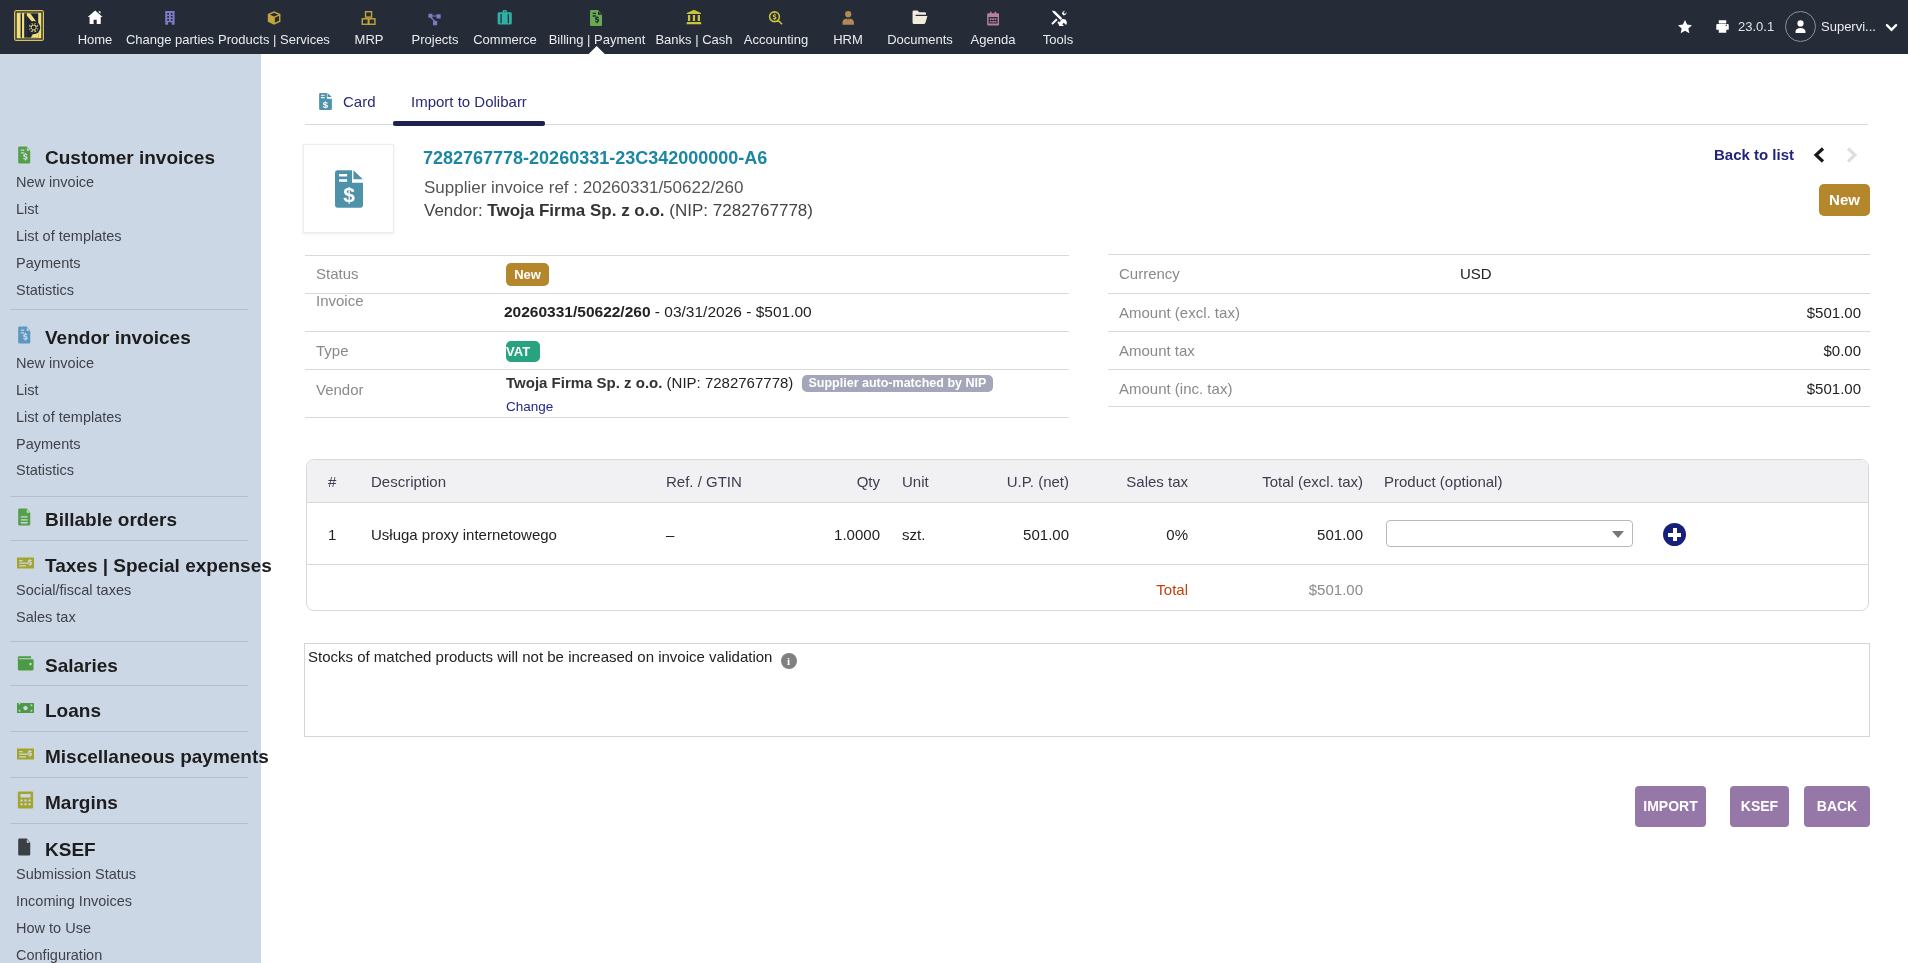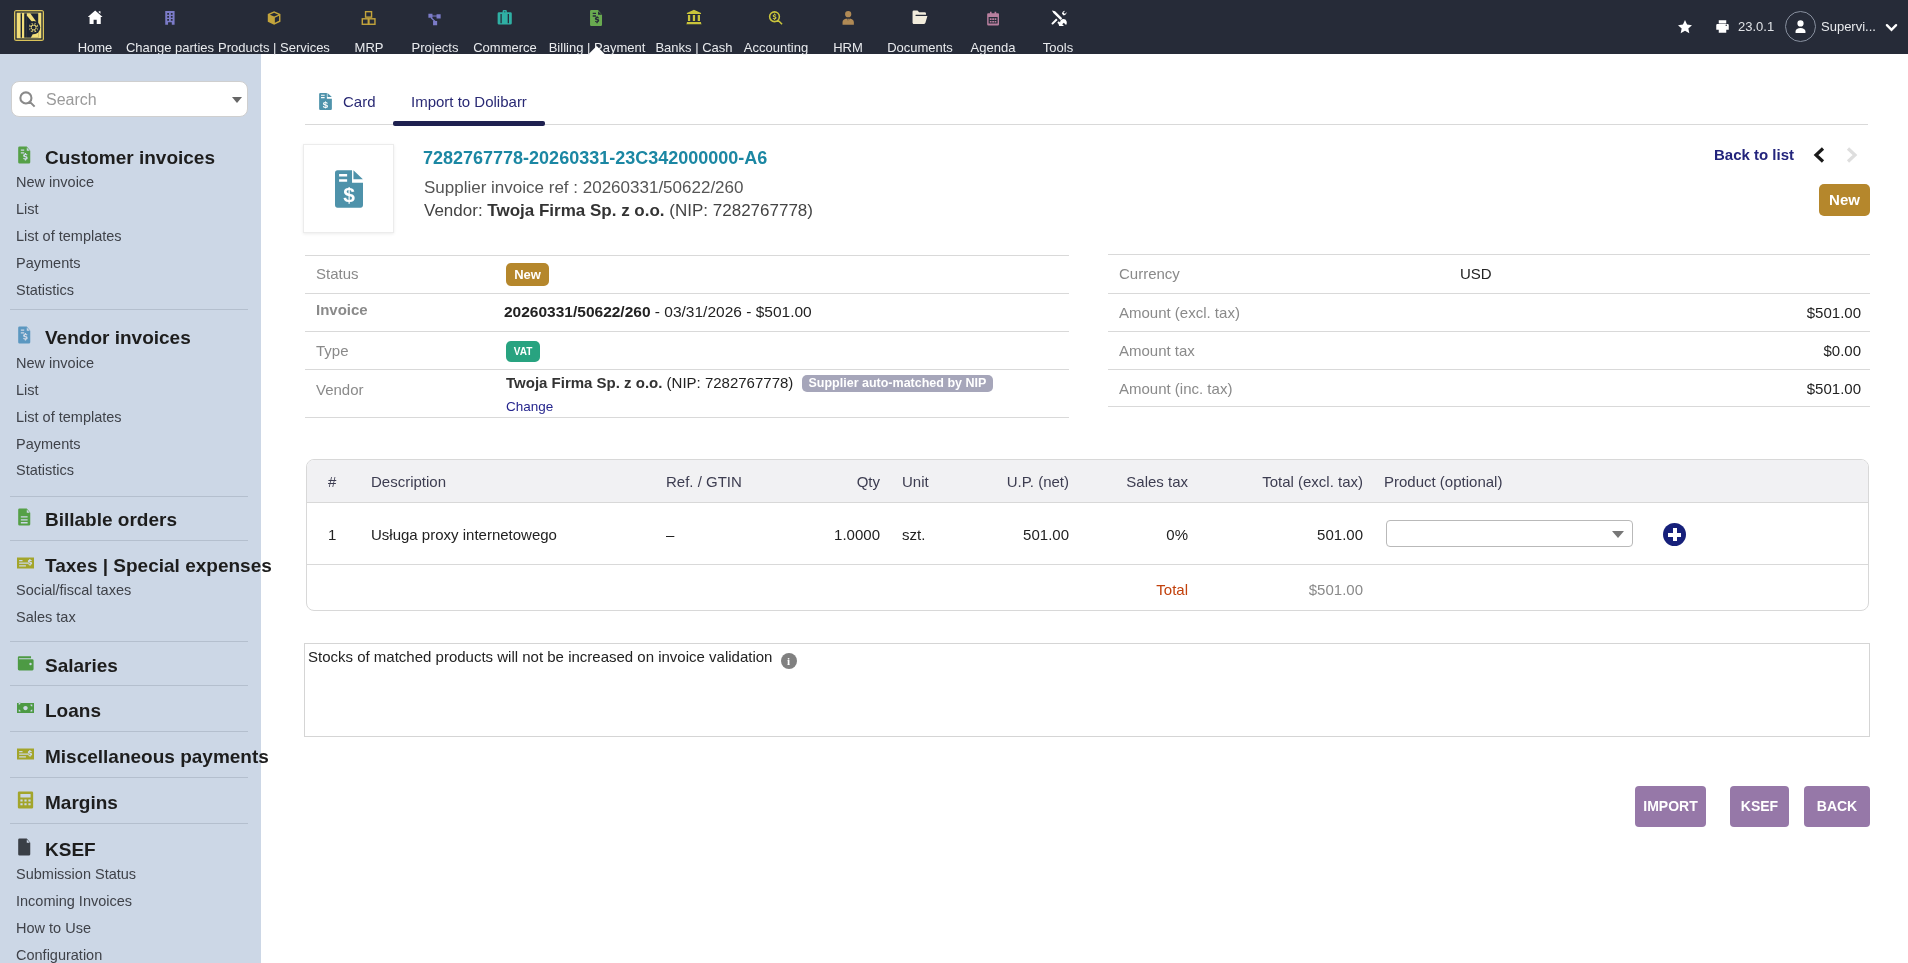--- a/index.html
+++ b/index.html
@@ -4,21 +4,21 @@
 <style>
 * { margin:0; padding:0; box-sizing:border-box; }
 html,body { width:1908px; height:963px; background:#fff; font-family:"Liberation Sans",sans-serif; }
 #page { position:relative; width:1908px; height:963px; overflow:hidden; }
 .abs { position:absolute; }
 
 
 #topnav { position:absolute; left:0; top:0; width:1908px; height:54px; background:#262b38; }
 .navitem { position:absolute; top:0; height:54px; transform:translateX(-50%); text-align:center; color:#e9ebee; font-size:13px; }
 .navitem .nicon { display:flex; align-items:flex-end; justify-content:center; height:26px; }
-.navitem .nlabel { display:block; line-height:15px; margin-top:14px; white-space:nowrap; }
+.navitem .nlabel { display:block; line-height:15px; margin-top:6px; white-space:nowrap; }
 .navtri { position:absolute; bottom:0; left:50%; transform:translateX(-50%); width:0; height:0; border-left:8px solid transparent; border-right:8px solid transparent; border-bottom:8px solid #ffffff; }
 
 
 #sidebar { position:absolute; left:0; top:54px; width:261px; height:909px; background:#ccd7e6; }
 #searchbox { position:absolute; left:11px; top:27px; width:237px; height:36px; background:#fff; border:1px solid #cfcfcf; border-radius:8px; }
 #searchbox .mag { position:absolute; left:6px; top:8px; }
 #searchbox .ph { position:absolute; left:34px; top:9px; font-size:16px; color:#9a9a9a; }
 #searchbox .dd { position:absolute; right:5px; top:15px; width:0; height:0; border-left:5px solid transparent; border-right:5px solid transparent; border-top:6px solid #666; }
 .shead { position:absolute; left:0; width:261px; height:24px; font-size:19px; font-weight:bold; color:#1d1d1d; }
 .shead .sicon { position:absolute; left:16px; top:2px; width:18px; height:19px; text-align:center;}
@@ -31,21 +31,21 @@
 .tabtxt { font-size:15px; color:#292974; line-height:17px; }
 #tabunder { position:absolute; left:393px; top:121px; width:152px; height:5px; background:#1f2150; border-radius:2px; z-index:2;}
 
 #photobox { position:absolute; left:303px; top:144px; width:91px; height:89px; background:#fff; border:1px solid #ececec; box-shadow:0 1px 3px rgba(0,0,0,0.08); }
 .title { position:absolute; left:423px; top:148px; font-size:18px; font-weight:bold; color:#1b87a3; line-height:21px; }
 .sub1 { position:absolute; left:424px; top:178px; font-size:17px; color:#555; line-height:19px; }
 .sub2 { position:absolute; left:424px; top:201px; font-size:17px; color:#444; line-height:19px; }
 .backlist { position:absolute; top:147px; left:1714px; font-size:15px; font-weight:bold; color:#23247c; line-height:16px; }
 
 .badge-new { position:absolute; background:#b5872c; color:#fff; font-weight:bold; border-radius:5px; text-align:center; }
-.badge-vat { position:absolute; left:506px; top:341px; width:34px; height:21px; line-height:21px; background:#28a380; color:#fff; font-weight:bold; border-radius:5px; text-align:center; font-size:10px; }
+.badge-vat { position:absolute; left:506px; top:341px; width:34px; height:21px; line-height:21px; background:#28a380; color:#fff; font-weight:bold; border-radius:5px; text-align:left; font-size:13px; }
 .badge-gray { display:inline-block; background:#a6a6ba; color:#fff; font-weight:bold; border-radius:5px; font-size:12.5px; padding:0 7px; height:17px; line-height:17px; vertical-align:1px; margin-left:4px; }
 
 .flabel { position:absolute; font-size:15px; color:#8a8a8a; line-height:18px; }
 .fval { position:absolute; font-size:15.5px; color:#222; line-height:18px; }
 
 
 #itable { position:absolute; left:306px; top:459px; width:1563px; height:152px; border:1px solid #d8d8d8; border-radius:8px; background:#fff; }
 #ithead { position:absolute; left:0; top:0; width:1561px; height:43px; background:#f1f1f3; border-bottom:1px solid #d8d8d8; border-radius:7px 7px 0 0; }
 .th { position:absolute; top:13px; font-size:15px; color:#3d3d51; white-space:nowrap; line-height:18px; }
 .td { position:absolute; font-size:15px; color:#222; white-space:nowrap; line-height:18px; }
@@ -212,27 +212,20 @@
     <svg class="abs" style="left:1792px;top:18px" width="17" height="17" viewBox="0 0 24 24">
         <path fill="#fff" d="M12 12a4.4 4.4 0 100-8.8 4.4 4.4 0 000 8.8zm0 2c-3.8 0-7 2-7 4.8V21h14v-2.2c0-2.8-3.2-4.8-7-4.8z"></path>
       </svg>
     <div class="abs" style="left:1821px;top:19px;color:#e8eaed;font-size:13px;">Supervi...</div>
     <svg class="abs" style="left:1885px;top:22px" width="13" height="11" viewBox="0 0 14 12">
         <path fill="none" stroke="#fff" stroke-width="2.6" stroke-linecap="round" d="M2 3.5l5 5 5-5"></path>
       </svg>
   </div>
 
   <div id="sidebar">
-    <div id="searchbox">
-      <svg class="mag" width="19" height="19" viewBox="0 0 24 24">
-          <path fill="none" stroke="#8a8a8a" stroke-width="2.6" d="M10 3a7 7 0 110 14 7 7 0 010-14zm5 12l6 6"></path>
-        </svg>
-      <span class="ph">Search</span>
-      <div class="dd"></div>
-    </div>
     <div class="shead" style="top:89px">
         <span class="sicon"><svg width="17" height="20" viewBox="0 0 20 20">
             <path fill="#55a047" d="M11.5 0H3a1.6 1.6 0 00-1.6 1.6v16.8A1.6 1.6 0 003 20h11a1.6 1.6 0 001.6-1.6V5zm0 5V1.3L15 5zM4.5 3.5h4v1.6h-4zm0 3.2h4v1.6h-4zm5.6 4.5c1.4.2 2.4 1 2.4 2.2 0 1.1-.7 1.8-1.8 2v1h-1.5v-1c-.8-.2-1.6-.6-2.1-1.1l.9-1.1c.5.4 1.1.7 1.7.7.6 0 .9-.2.9-.6 0-.3-.3-.5-1.2-.7-1.3-.2-2.2-.8-2.2-2 0-1 .7-1.7 2-1.9v-1h1.5v1c.7.1 1.2.4 1.7.8l-.8 1.1c-.4-.3-.9-.5-1.4-.6-.5 0-.9.2-.9.5s.3.6.8.7z"></path>
           </svg></span>
         <span class="stxt">Customer invoices</span>
       </div>
     <div class="shead" style="top:269px">
         <span class="sicon"><svg width="17" height="20" viewBox="0 0 20 20">
             <path fill="#5b97c0" d="M11.5 0H3a1.6 1.6 0 00-1.6 1.6v16.8A1.6 1.6 0 003 20h11a1.6 1.6 0 001.6-1.6V5zm0 5V1.3L15 5zM4.5 3.5h4v1.6h-4zm0 3.2h4v1.6h-4zm5.6 4.5c1.4.2 2.4 1 2.4 2.2 0 1.1-.7 1.8-1.8 2v1h-1.5v-1c-.8-.2-1.6-.6-2.1-1.1l.9-1.1c.5.4 1.1.7 1.7.7.6 0 .9-.2.9-.6 0-.3-.3-.5-1.2-.7-1.3-.2-2.2-.8-2.2-2 0-1 .7-1.7 2-1.9v-1h1.5v1c.7.1 1.2.4 1.7.8l-.8 1.1c-.4-.3-.9-.5-1.4-.6-.5 0-.9.2-.9.5s.3.6.8.7z"></path>
           </svg></span>
@@ -335,21 +328,21 @@
     </svg>
   <div class="badge-new" style="left:1819px;top:184px;width:51px;height:32px;line-height:32px;font-size:15px;">New</div>
 
   <div class="hairline" style="left:305px;top:255px;width:764px;"></div>
   <div class="hairline" style="left:305px;top:293px;width:764px;"></div>
   <div class="hairline" style="left:305px;top:331px;width:764px;"></div>
   <div class="hairline" style="left:305px;top:369px;width:764px;"></div>
   <div class="hairline" style="left:305px;top:417px;width:764px;"></div>
   <div class="flabel" style="left:316px;top:265px;">Status</div>
   <div class="badge-new" style="left:506px;top:263px;width:43px;height:23px;line-height:23px;font-size:13px;">New</div>
-  <div class="flabel" style="left:316px;top:301px;font-weight:bold;">Invoice</div>
+  <div class="flabel" style="left:316px;top:292px;">Invoice</div>
   <div class="fval" style="left:504px;top:303px;"><b>20260331/50622/260</b> - 03/31/2026 - $501.00</div>
   <div class="flabel" style="left:316px;top:342px;">Type</div>
   <div class="badge-vat">VAT</div>
   <div class="flabel" style="left:316px;top:381px;">Vendor</div>
   <div class="fval" style="left:506px;top:374px;font-size:15px;"><b style="color:#333">Twoja Firma Sp. z o.o.</b> (NIP: 7282767778) <span class="badge-gray">Supplier auto-matched by NIP</span></div>
   <div class="fval" style="left:506px;top:398px;color:#26268e;font-size:13.5px;">Change</div>
 
   <div class="hairline" style="left:1108px;top:254px;width:762px;"></div>
   <div class="hairline" style="left:1108px;top:293px;width:762px;"></div>
   <div class="hairline" style="left:1108px;top:331px;width:762px;"></div>

